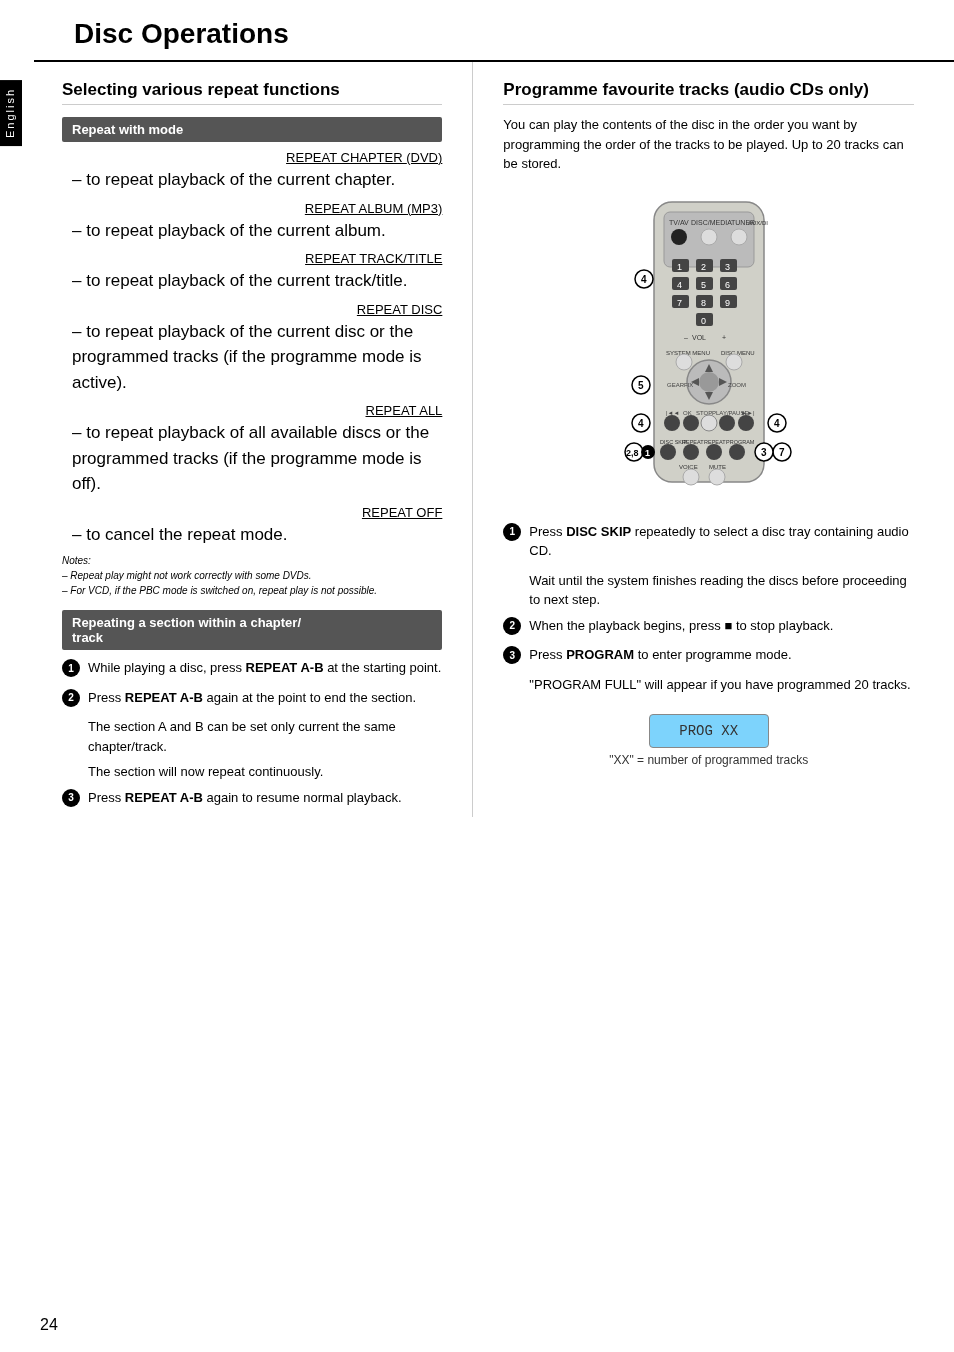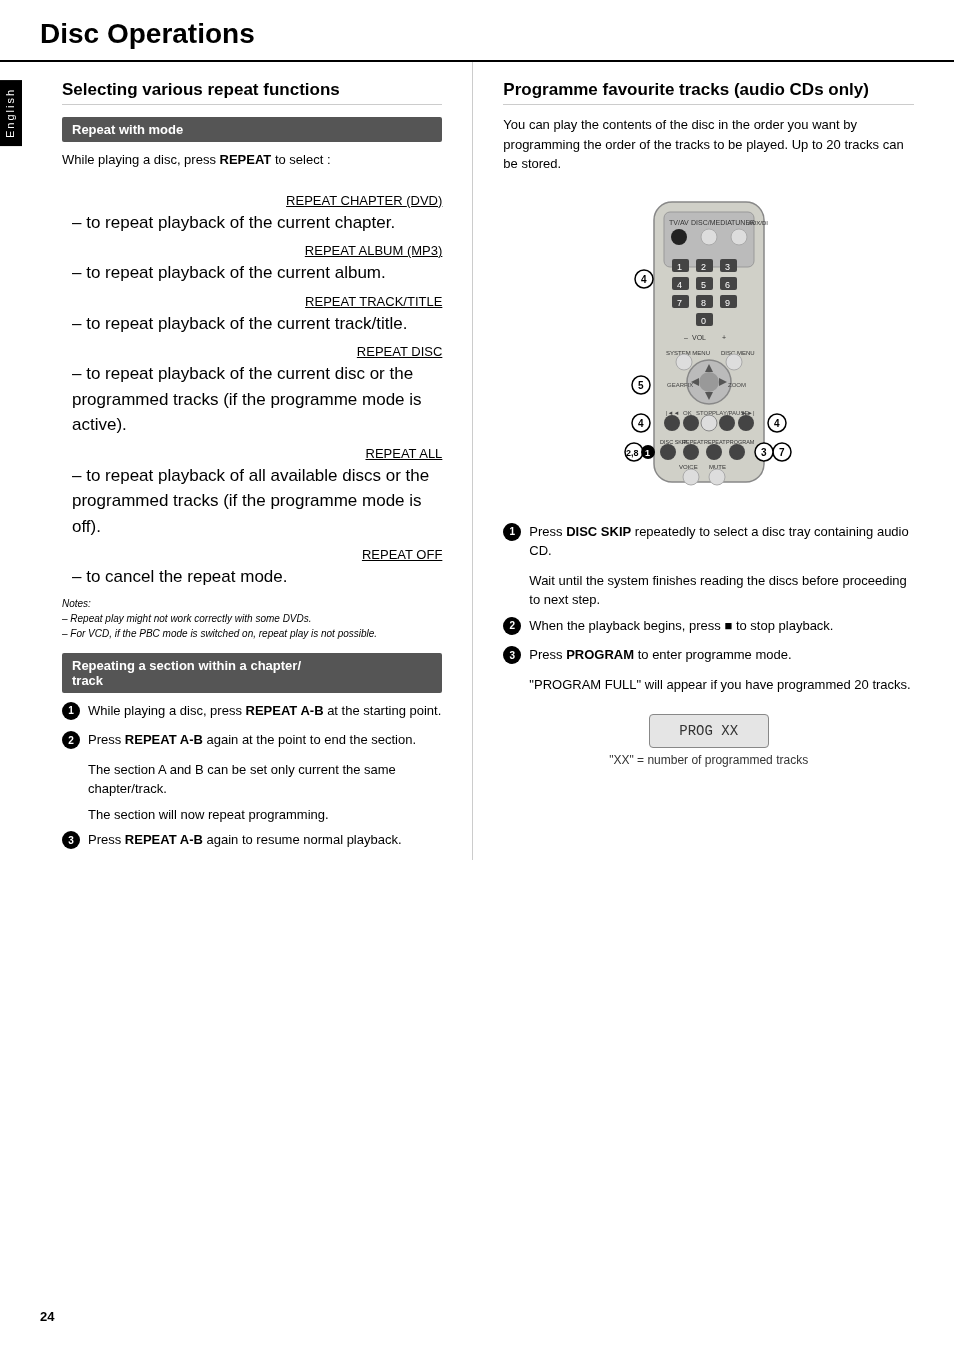--- a/index.html
+++ b/index.html
@@ -11,20 +11,21 @@
       width: 954px;
       min-height: 1352px;
       position: relative;
     }
     .page-title {
       font-size: 28px;
       font-weight: bold;
       padding: 18px 40px 10px 40px;
       border-bottom: 2px solid #000;
       margin-bottom: 0;
+      margin-left: 34px;
     }
     .sidebar-label {
       position: absolute;
       left: 0;
       top: 80px;
       width: 22px;
       background: #000;
       color: #fff;
       font-size: 11px;
       writing-mode: vertical-rl;
@@ -114,43 +115,43 @@
       margin-top: 1px;
     }
     .sub-text {
       font-size: 13px;
       line-height: 1.5;
       margin-left: 26px;
       margin-bottom: 6px;
     }
     .bold { font-weight: bold; }
     .prog-display {
-      background: #e5e5e5;
+      background: #7dd3fc;
       border: 1px solid #888;
       border-radius: 4px;
       padding: 8px 18px;
       font-family: 'Courier New', monospace;
       font-size: 14px;
       color: #333;
       text-align: center;
       margin: 20px auto 5px auto;
       width: 120px;
     }
     .prog-caption {
       font-size: 12px;
       text-align: center;
       margin-bottom: 10px;
       color: #333;
     }
     .page-num {
       position: absolute;
-      bottom: 28px;
+      bottom: 18px;
       left: 40px;
-      font-size: 13px;
-      font-weight: bold;
+      font-size: 16px;
+      font-weight: normal;
     }
 
     
     .remote-container {
       display: flex;
       justify-content: center;
       margin: 10px 0 15px 0;
     }
   </style>
 </head>
@@ -160,23 +161,20 @@
 
 <div class="sidebar-label">English</div>
 
 <div class="main-content">
 
   <div class="left-column">
     <h2 class="section-title">Selecting various repeat functions</h2>
 
     <div class="section-box">Repeat with mode</div>
 
-    <div class="body-text">
-      <span>While playing a disc, press </span><span class="bold">REPEAT</span><span> to select :</span>
-    </div>
 
     <div>
 
       <span class="underline-heading">REPEAT CHAPTER <span style="text-decoration:none;">(DVD)</span></span>
       <div class="dash-item">–  to repeat playback of the current chapter.</div>
 
       <span class="underline-heading">REPEAT ALBUM <span style="text-decoration:none;">(MP3)</span></span>
       <div class="dash-item">–  to repeat playback of the current album.</div>
 
       <span class="underline-heading">REPEAT TRACK/TITLE</span>
@@ -205,21 +203,21 @@
       <div class="numbered-item">
         <span class="num-circle">1</span>
         <span>While playing a disc, press <strong>REPEAT A-B</strong> at the starting point.</span>
       </div>
 
       <div class="numbered-item">
         <span class="num-circle">2</span>
         <span>Press <strong>REPEAT A-B</strong> again at the point to end the section.</span>
       </div>
       <div class="sub-text">The section A and B can be set only current the same chapter/track.</div>
-      <div class="sub-text">The section will now repeat programming.</div>
+      <div class="sub-text">The section will now repeat continuously.</div>
 
       <div class="numbered-item">
         <span class="num-circle">3</span>
         <span>Press <strong>REPEAT A-B</strong> again to resume normal playback.</span>
       </div>
     </div>
   </div>
 
   <div class="right-column">
     <h2 class="section-title">Programme favourite tracks (audio CDs only)</h2>

